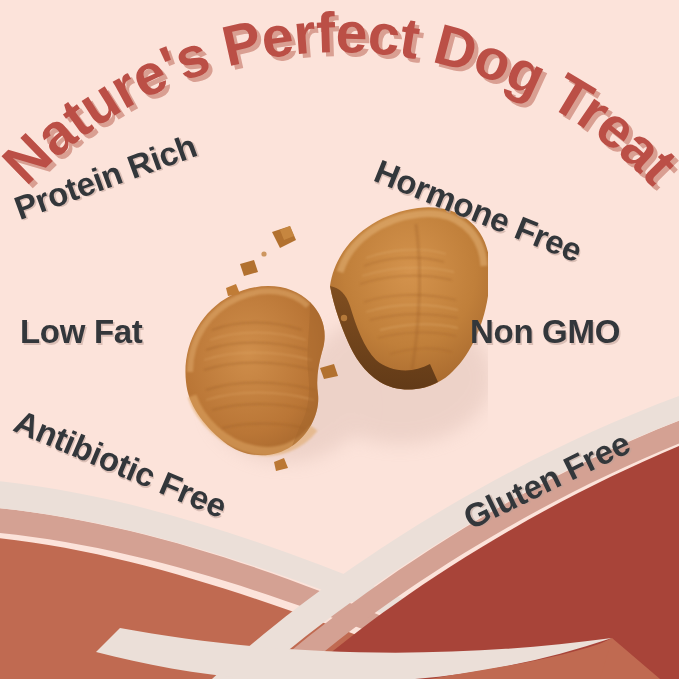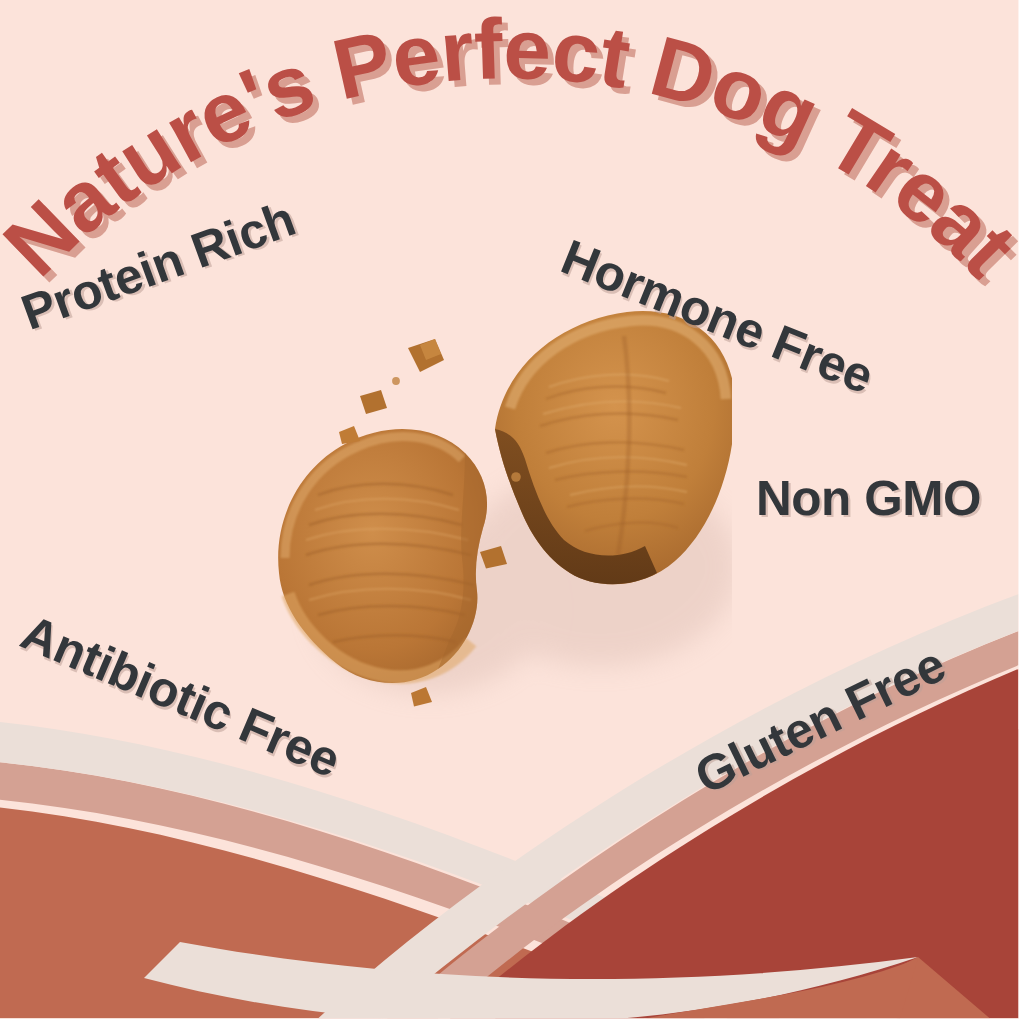--- a/index.html
+++ b/index.html
@@ -77,21 +77,21 @@
     left: 376px;
     top: 153px;
     transform: rotate(22deg);
     transform-origin: left center;
   }
   #label-low-fat {
     left: 20px;
     top: 315px;
   }
   #label-non-gmo {
-    left: 504px;
+    left: 470px;
     top: 315px;
     text-align: center;
   }
   #label-antibiotic-free {
     left: 16px;
     top: 403px;
     transform: rotate(23deg);
     transform-origin: left center;
   }
   #label-gluten-free {
@@ -275,20 +275,21 @@
     </text>
     <text class="arc-text arc-main">
       <textPath href="#arcPath" startOffset="50%" text-anchor="middle">Nature's Perfect Dog Treat</textPath>
     </text>
   </svg>
 
   <div class="feature-label" id="label-protein-rich">Protein Rich</div>
 
   <div class="feature-label" id="label-hormone-free">Hormone Free</div>
 
+  <div class="feature-label" id="label-low-fat">Low Fat</div>
 
   <div class="feature-label" id="label-non-gmo">Non GMO</div>
 
   <div class="feature-label" id="label-antibiotic-free">Antibiotic Free</div>
 
   <div class="feature-label" id="label-gluten-free">Gluten Free</div>
 
   <div id="label-vitamins">
     <div class="feature-label" style="position:static;">B6 &amp; B12</div>
     <div class="feature-label" style="position:static;">Vitamins</div>

